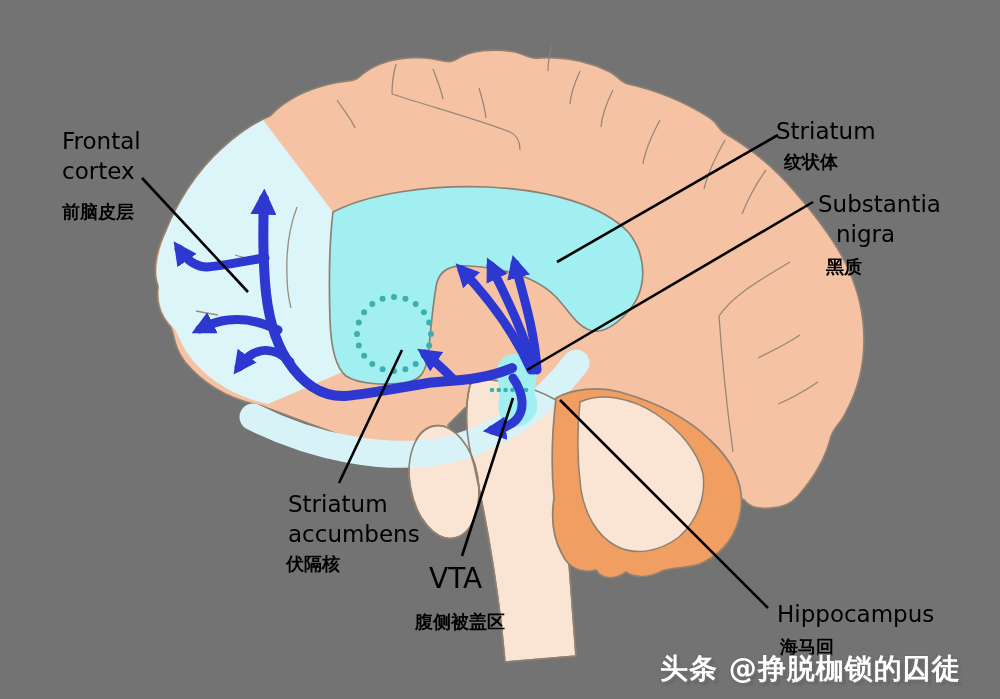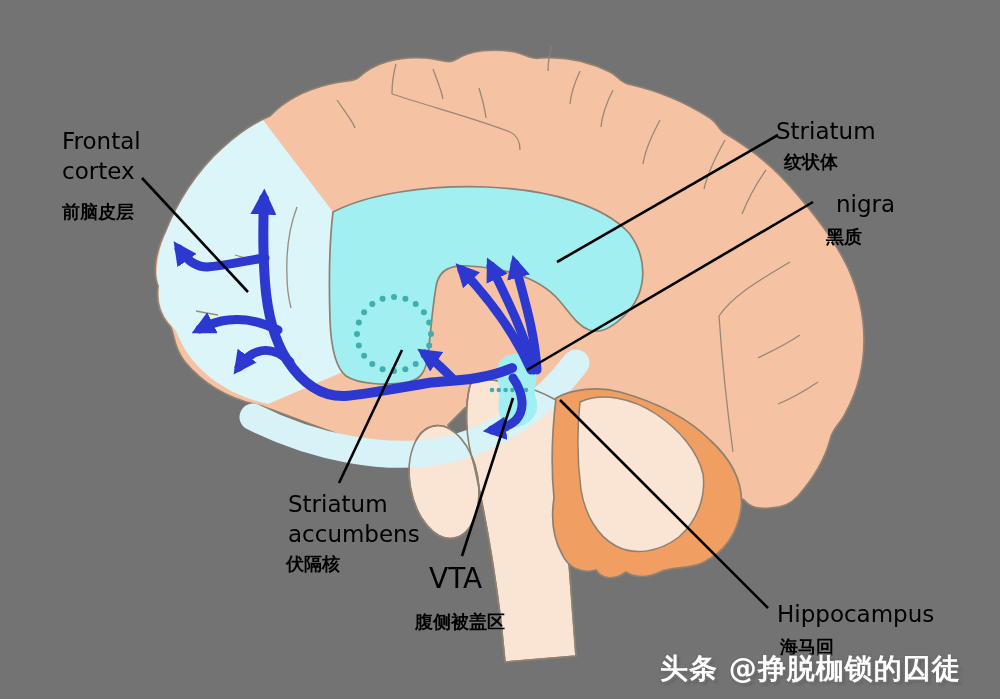--- a/index.html
+++ b/index.html
@@ -158,20 +158,21 @@
   <div class="en">cortex</div>
   <div class="zh" style="margin-top:14px">前脑皮层</div>
 </div>
 
 <div class="lbl" id="lbl-striatum" style="left:776px;top:116px">
   <div class="en">Striatum</div>
   <div class="zh" style="margin-top:4px;margin-left:8px">纹状体</div>
 </div>
 
 <div class="lbl" id="lbl-substantia" style="left:818px;top:189px">
+  <div class="en">Substantia</div>
   <div class="en" style="margin-left:18px">nigra</div>
   <div class="zh" style="margin-left:8px;margin-top:6px">黑质</div>
 </div>
 
 <div class="lbl" id="lbl-nucleus" style="left:288px;top:489px">
   <div class="en">Striatum</div>
   <div class="en">accumbens</div>
   <div class="zh" style="margin-top:3px;margin-left:-2px">伏隔核</div>
 </div>
 

